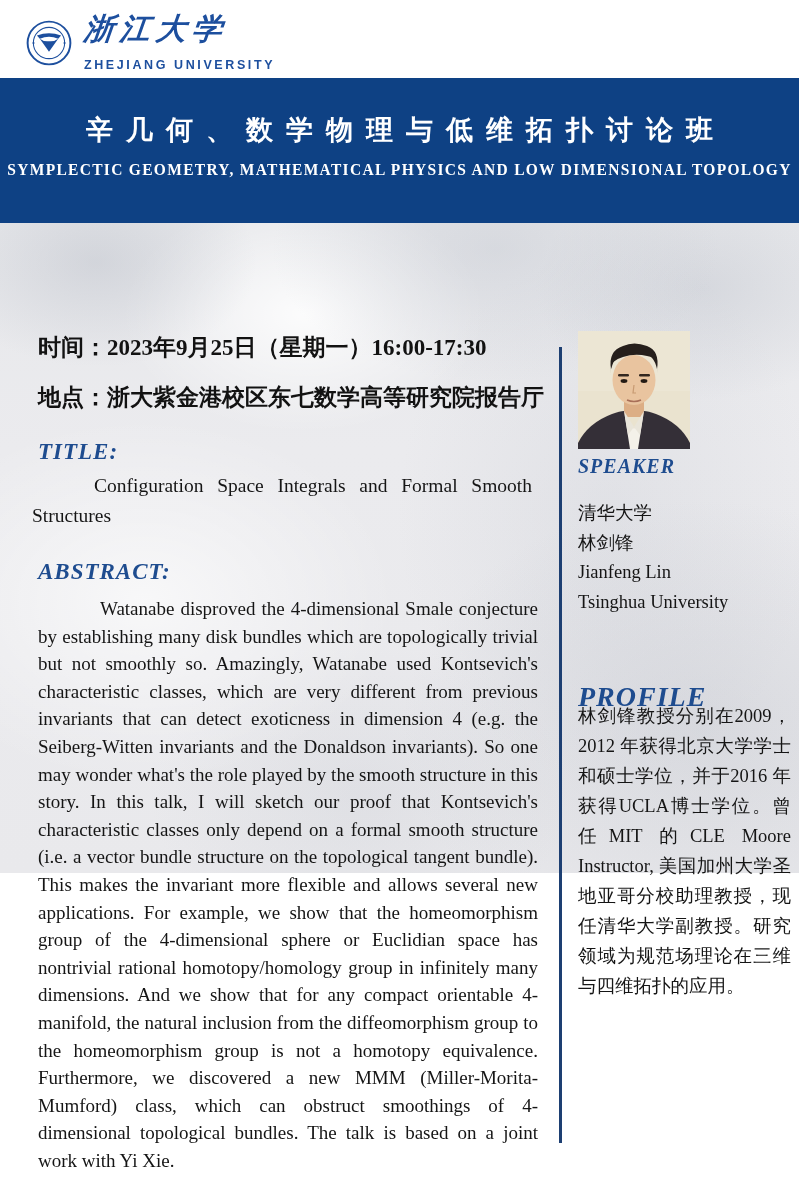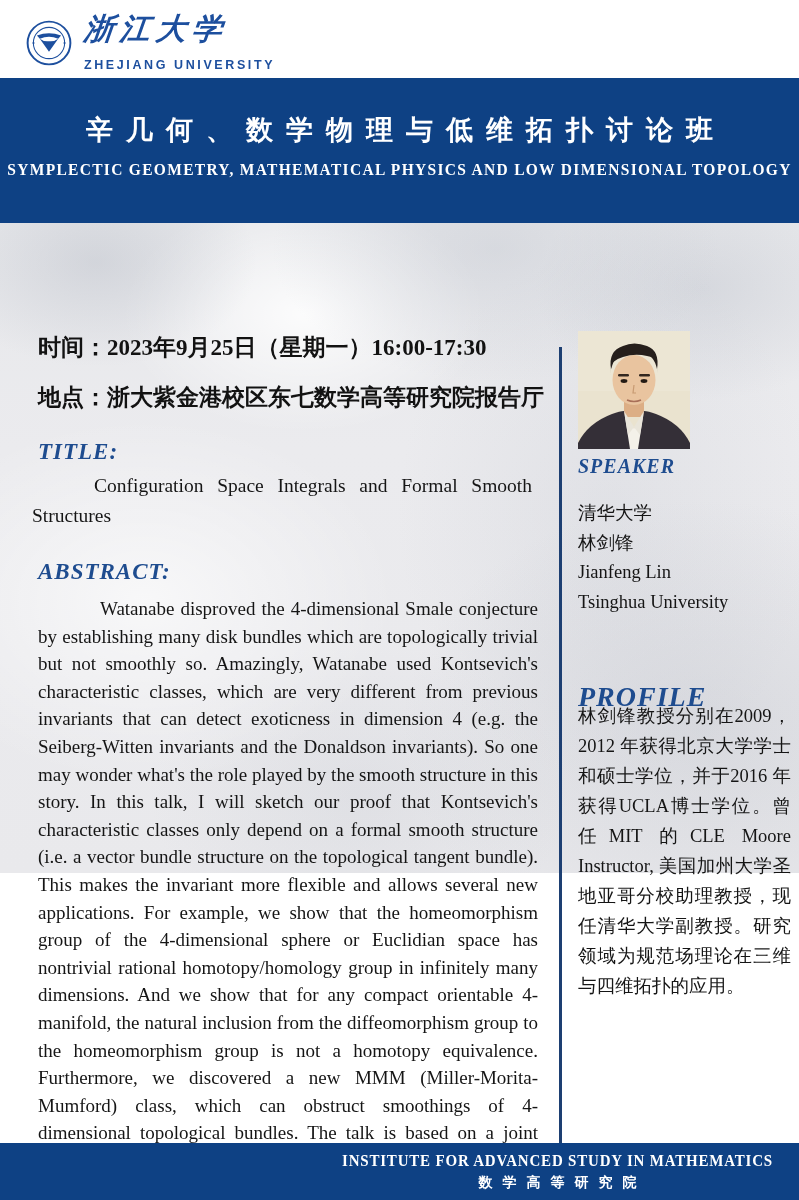--- a/index.html
+++ b/index.html
@@ -193,20 +193,14 @@
         <div class="speaker-line">林剑锋</div>
         <div class="speaker-line">Jianfeng Lin</div>
         <div class="speaker-line">Tsinghua University</div>
       </div>
 
       <div class="profile-heading">PROFILE</div>
       <div class="profile-text">林剑锋教授分别在2009，2012 年获得北京大学学士和硕士学位，并于2016 年获得UCLA博士学位。曾任MIT 的CLE Moore Instructor, 美国加州大学圣地亚哥分校助理教授，现任清华大学副教授。研究领域为规范场理论在三维与四维拓扑的应用。</div>
     </div>
   </div>
 
-  <div class="footer">
-    <div class="footer-inner">
-      <div class="footer-en">INSTITUTE FOR ADVANCED STUDY IN MATHEMATICS</div>
-      <div class="footer-cn">数学高等研究院</div>
-    </div>
-  </div>
 
 </div>
 
 </body></html>

